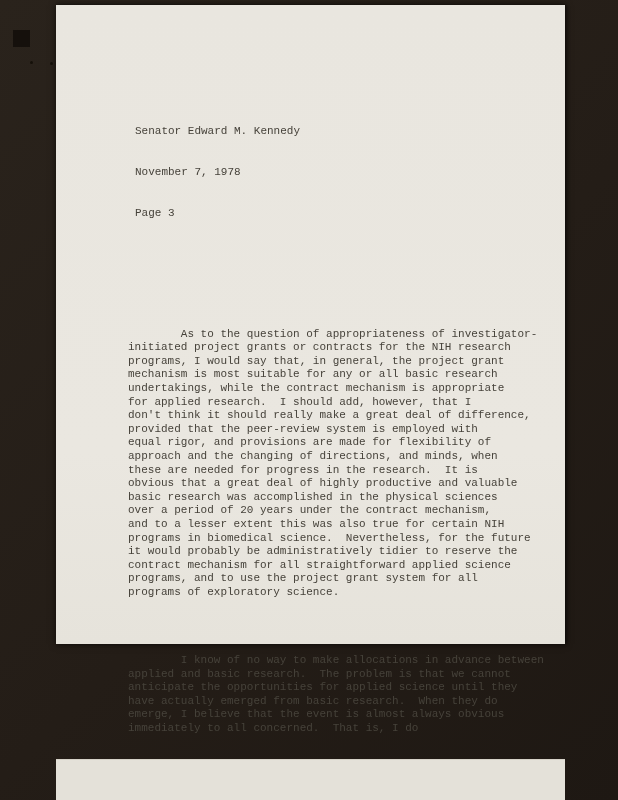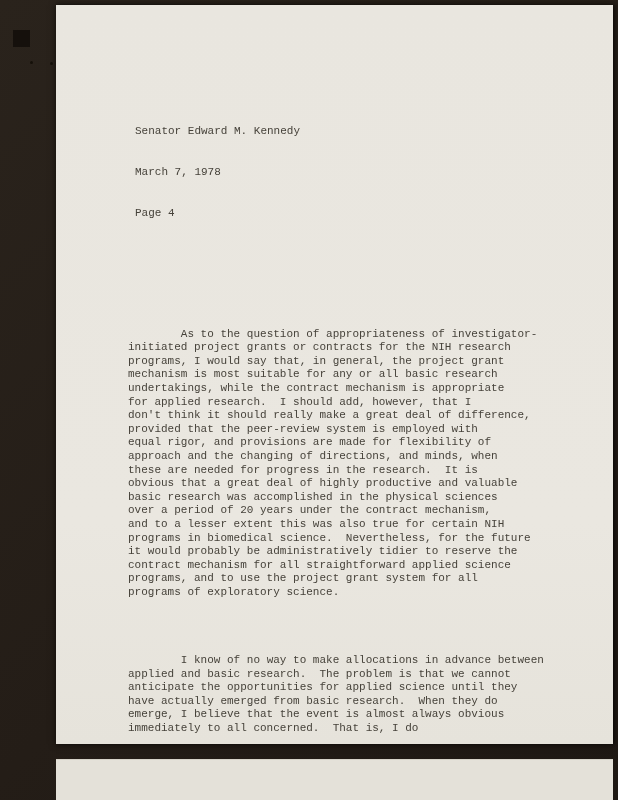--- a/index.html
+++ b/index.html
@@ -25,24 +25,23 @@
     background: #15100c;
   }
   .speck { position: absolute; width: 3px; height: 3px; border-radius: 50%; background: #151009; }
   .speck.s1 { left: 30px; top: 61px; }
   .speck.s2 { left: 50px; top: 62px; }
   .paper {
     position: absolute;
     left: 56px;
     top: 5px;
     width: 509px;
-    height: 739px;
+    height: 639px;
     background: linear-gradient(180deg, #e9e6df 0%, #eae7e0 70%, #e6e3db 100%);
     box-shadow: 0 0 7px rgba(0,0,0,0.55), 2px 0 3px rgba(0,0,0,0.35);
-    padding-left: 48px;
   }
   .crease {
     position: absolute;
     left: 0;
     right: 0;
     top: 754px;
     height: 41px;
     background: #e4e1d9;
     border-top: 1px solid #d6d2c8;
   }
@@ -67,22 +66,22 @@
   <div class="speck s1"></div>
   <div class="speck s2"></div>
 
   <div class="paper">
     <div class="crease"></div>
 
     <div class="content">
 
       <div class="letter-header">
         <div>Senator Edward M. Kennedy</div>
-        <div>March 7, 1978</div>
-        <div>Page 4</div>
+        <div>November 7, 1978</div>
+        <div>Page 3</div>
       </div>
 
 
       <p class="para">        As to the question of appropriateness of investigator-
 initiated project grants or contracts for the NIH research
 programs, I would say that, in general, the project grant
 mechanism is most suitable for any or all basic research
 undertakings, while the contract mechanism is appropriate
 for applied research.  I should add, however, that I
 don't think it should really make a great deal of difference,

